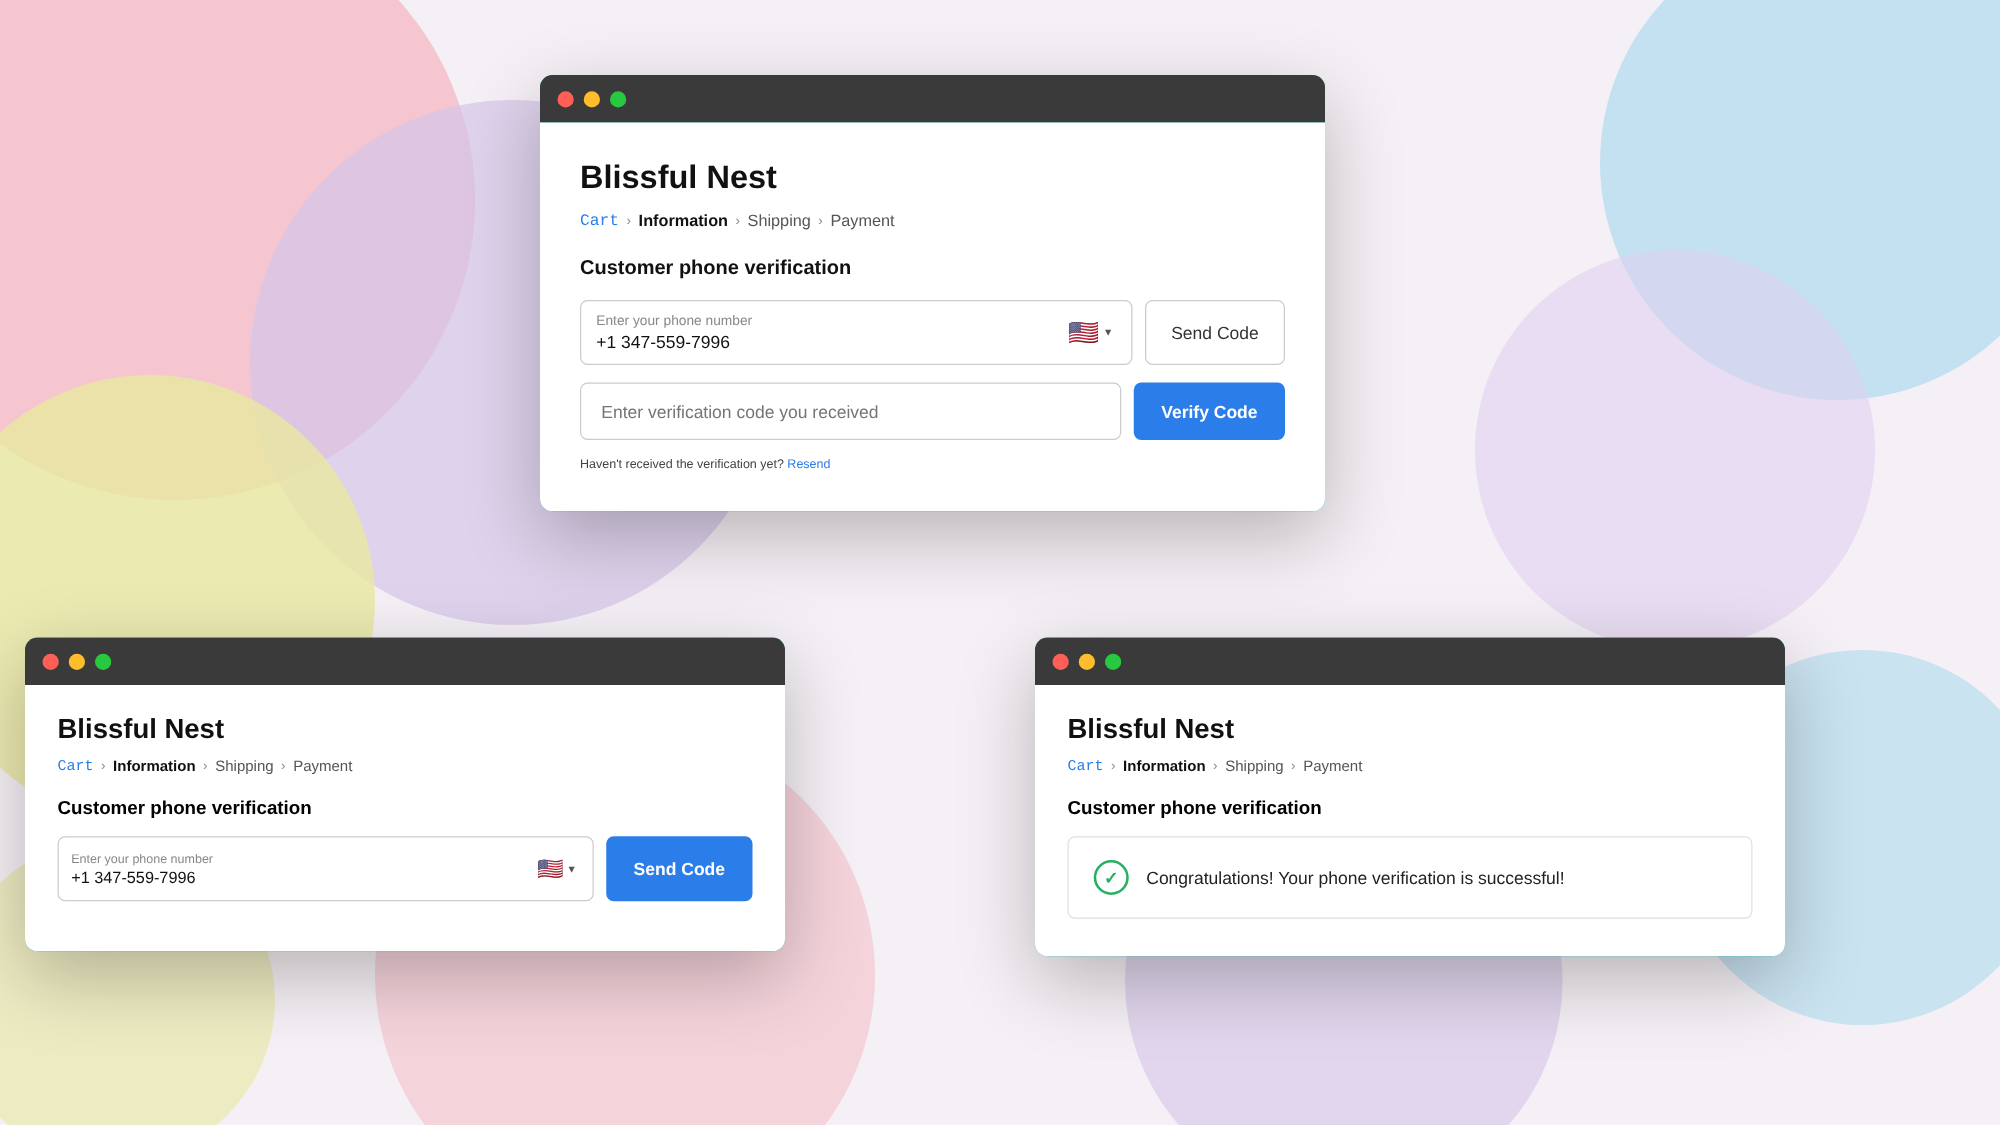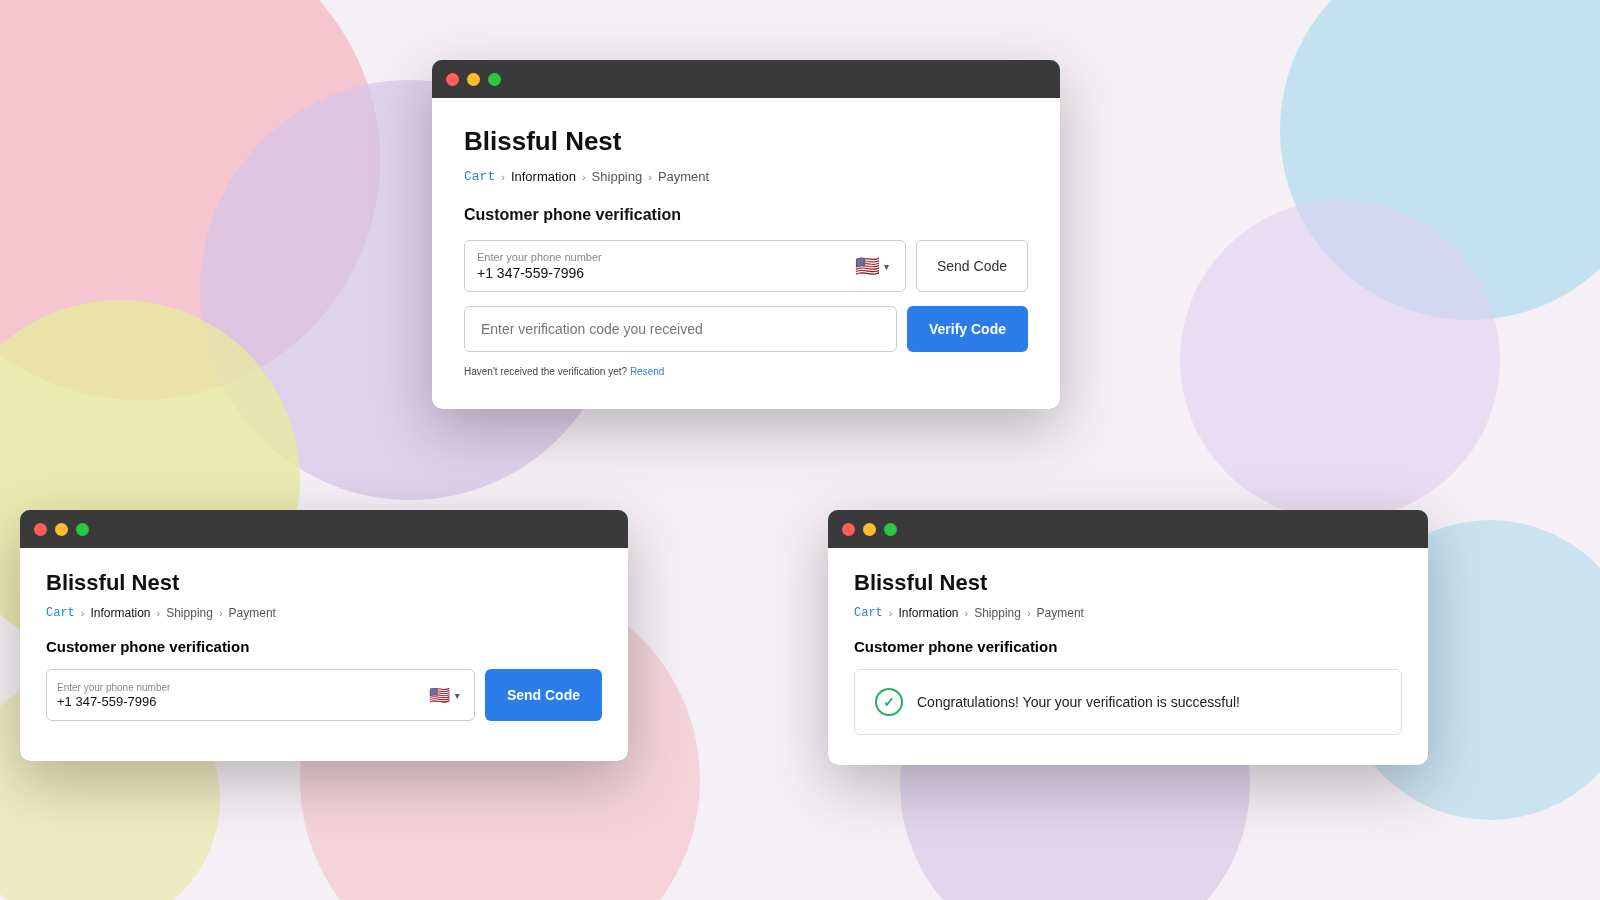--- a/index.html
+++ b/index.html
@@ -63,21 +63,21 @@
       font-size: 13px;
       margin-bottom: 22px;
     }
     .breadcrumb-link {
       color: #2b7de9;
       cursor: pointer;
       font-family: Liberation Mono, monospace;
     }
     .breadcrumb-current {
       color: #111;
-      font-weight: 400;
+      font-weight: 700;
       text-align: center;
     }
     .breadcrumb-sep {
       color: #888;
       font-size: 11px;
     }
     .breadcrumb-inactive {
       color: #555;
     }
 
@@ -361,16 +361,16 @@
       <span class="breadcrumb-sep">›</span>
       <span class="breadcrumb-inactive">Shipping</span>
       <span class="breadcrumb-sep">›</span>
       <span class="breadcrumb-inactive">Payment</span>
     </div>
     <div class="section-title-sm">Customer phone verification</div>
     <div class="success-box">
       <div class="success-icon">
         <span class="success-checkmark">✓</span>
       </div>
-      <span class="success-text">Congratulations! Your your verification is successful!</span>
+      <span class="success-text">Congratulations! Your phone verification is successful!</span>
     </div>
   </div>
 </div>
 
 </body></html>

